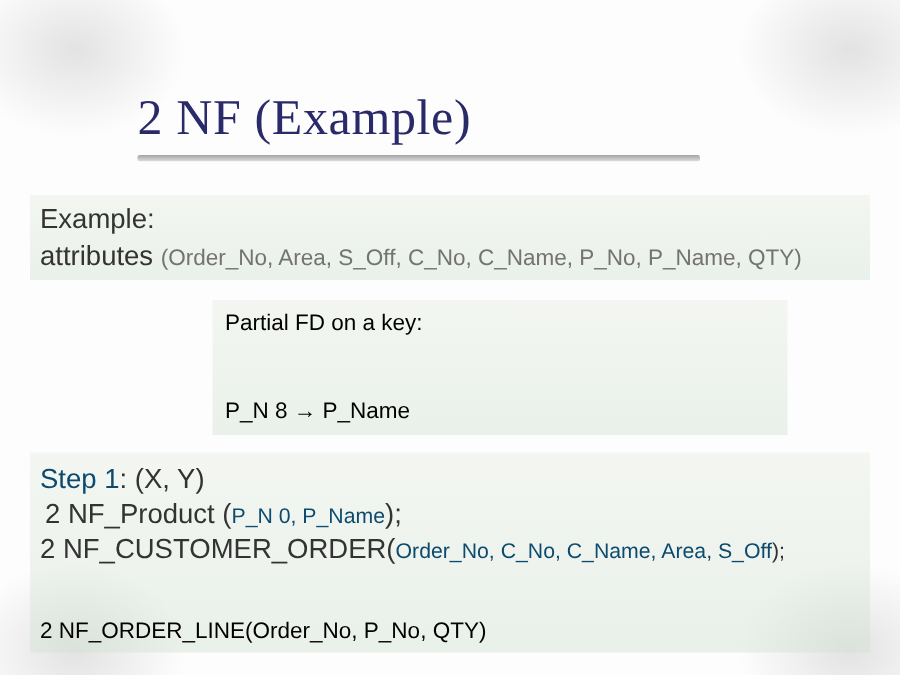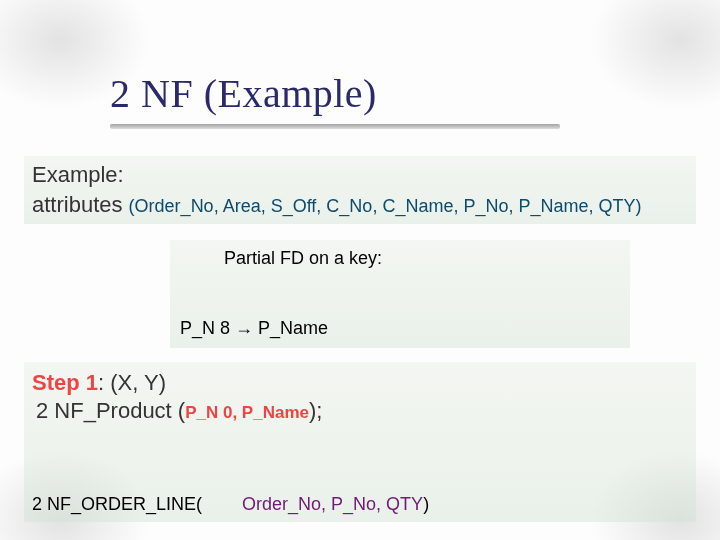--- a/index.html
+++ b/index.html
@@ -90,41 +90,41 @@
     color: #333;
     line-height: 1.35;
   }
   .small {
     font-size: 18px;
   }
   .xsmall {
     font-size: 17px;
   }
 
-  .red { color: #ef4444; font-weight: bold; }
-  .blue { color: #701a75; margin-left: 40px; }
+  .red { color: #0c4a6e; }
+  .blue { color: #000000; }
 
   .label-example {
     position: absolute;
     top: 160px;
     left: 32px;
     text-align: right;
   }
   .label-attrs {
     position: absolute;
     top: 190px;
     left: 32px;
     white-space: nowrap;
   }
   .attrs-small {
     font-size: 18px;
-    color: #0c4a6e;
+    color: #737373;
   }
 
-  .fd-row1 { position: absolute; top: 248px; left: 180px; margin-left: 44px; }
+  .fd-row1 { position: absolute; top: 248px; left: 180px; }
   .fd-row2 { position: absolute; top: 280px; left: 180px; }
   .fd-row3 { position: absolute; top: 318px; left: 180px; }
 
   .step1-head { position: absolute; top: 368px; left: 32px; }
   .step1-l2   { position: absolute; top: 396px; left: 36px; }
   .step1-l3   { position: absolute; top: 424px; left: 32px; }
   .step2-head { position: absolute; top: 464px; left: 32px; }
   .step2-l2   { position: absolute; top: 494px; left: 32px; }
 
   .arrow { font-family: "Arial", sans-serif; }
@@ -155,18 +155,21 @@
   </div>
 
   <div class="box box-steps"></div>
 
   <div class="body-text step1-head">
     <span class="red">Step 1</span><span>: (X, Y)</span>
   </div>
   <div class="body-text step1-l2">
     <span>2 NF_Product (</span><span class="red xsmall">P_N 0, P_Name</span><span>);</span>
   </div>
+  <div class="body-text step1-l3">
+    <span>2 NF_CUSTOMER_ORDER(</span><span class="red xsmall">Order_No, C_No, C_Name, Area, S_Off</span><span class="xsmall">);</span>
+  </div>
 
   <div class="small step2-l2">
     <span>2 NF_ORDER_LINE(</span><span class="blue">Order_No, P_No, QTY</span><span>)</span>
   </div>
 
 </div>
 
 </body></html>

